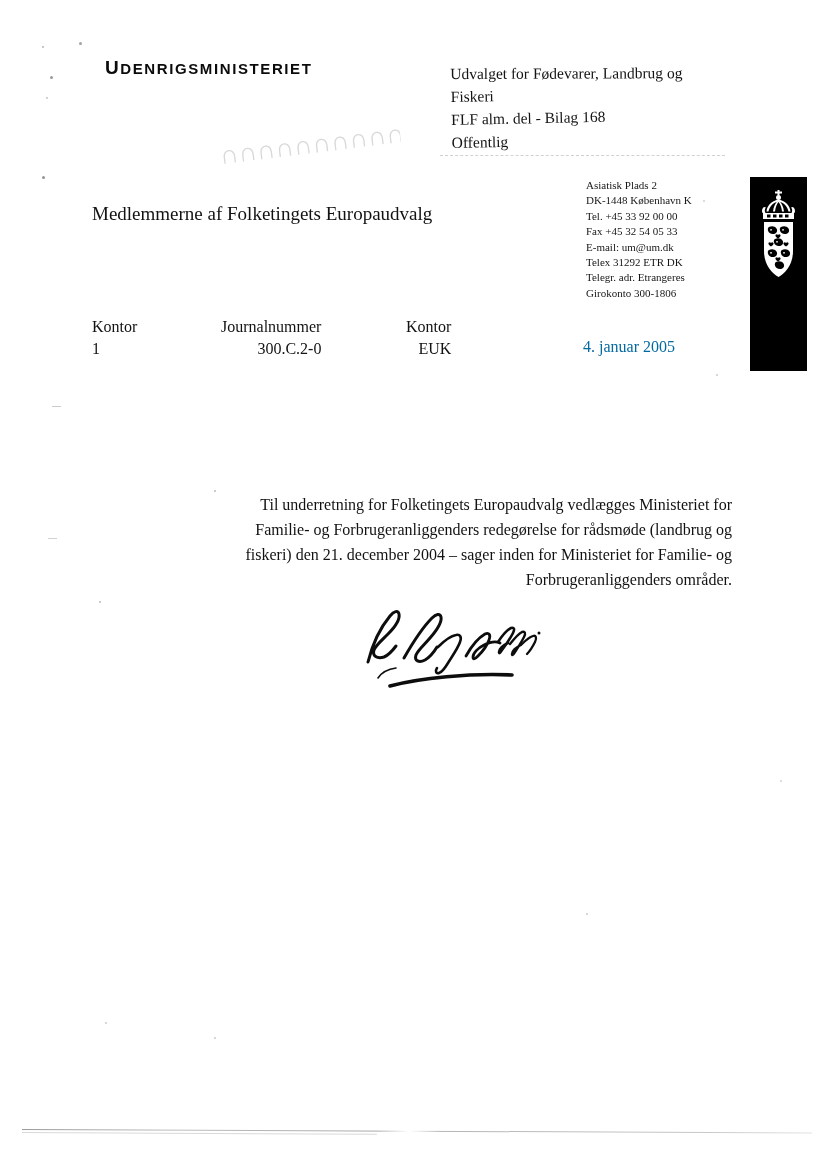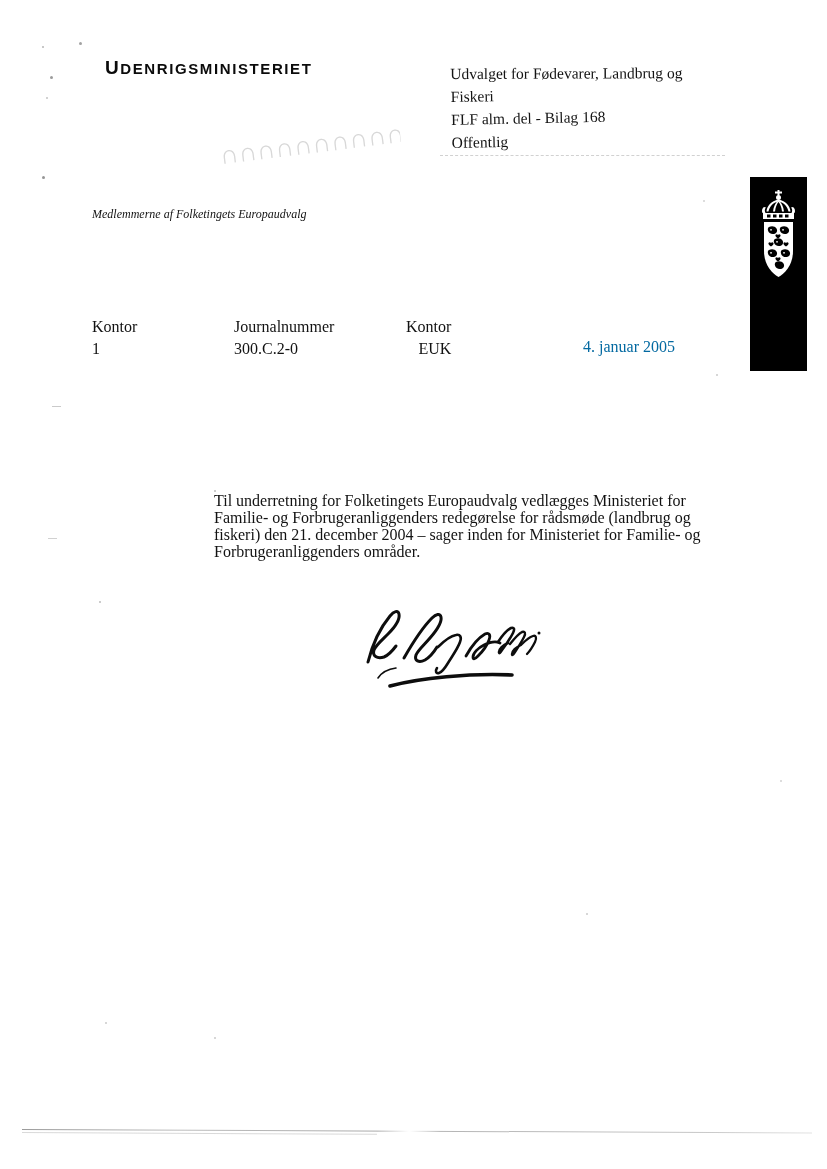--- a/index.html
+++ b/index.html
@@ -61,23 +61,22 @@
     letter-spacing:3px;
     color:#d8d8d8;
     white-space:nowrap;
     overflow:hidden;
     user-select:none;
   }
 
   
   .recipient{
     position:absolute;left:92px;top:203px;
-    font-size:12px;line-height:22px;
+    font-size:19px;line-height:22px;
     color:#121212;
-    font-style:italic;
   }
 
   
   .address{
     position:absolute;left:586px;top:178px;
     font-size:11px;
     line-height:15.4px;
     color:#161616;
     white-space:nowrap;
   }
@@ -87,31 +86,31 @@
     position:absolute;left:750px;top:177px;
     width:57px;height:194px;
     background:#000000;
   }
   .arms-svg{position:absolute;left:6px;top:10px;width:45px;height:100px;}
 
   
   .meta{position:absolute;left:0;top:316px;width:827px;height:46px;}
   .meta .col{position:absolute;font-size:16px;line-height:22px;color:#121212;}
   .meta .c1{left:92px;}
-  .meta .c2{left:234px;}
+  .meta .c2{left:221px;text-align:right;}
   .meta .c3{left:406px;text-align:right;}
   .meta .hd{display:block;}
   .meta .vl{display:block;}
   .meta .date{position:absolute;left:583px;top:22px;font-size:16px;color:#0369a1;}
 
   
   .body-par{
-    position:absolute;left:214px;top:492px;width:512px;
-    font-size:16px;line-height:17px;color:#121212;
-    text-align:left;
+    position:absolute;left:220px;top:492px;width:512px;
+    font-size:16px;line-height:25px;color:#121212;
+    text-align:right;
   }
 
   
   .sig{position:absolute;left:360px;top:600px;width:200px;height:95px;}
   .sig svg{width:100%;height:100%;}
 
   
   .scanline{
     position:absolute;left:22px;top:1129px;width:790px;height:1px;
     background:linear-gradient(90deg,#9a9a9a 0%,#bdbdbd 20%,#a8a8a8 45%,#ffffff 49%,#b5b5b5 53%,#c6c6c6 85%,#e2e2e2 100%);
@@ -141,20 +140,30 @@
     <div class="line l4">Offentlig</div>
   </div>
   <div class="stamp-rule"></div>
 
   <div class="smudge">∩∩∩∩∩∩∩∩∩∩</div>
 
   <div class="recipient">
     <div>Medlemmerne af Folketingets Europaudvalg</div>
   </div>
 
+  <div class="address">
+    <div>Asiatisk Plads 2</div>
+    <div>DK-1448 København K</div>
+    <div>Tel. +45 33 92 00 00</div>
+    <div>Fax  +45 32 54 05 33</div>
+    <div>E-mail: um@um.dk</div>
+    <div>Telex 31292 ETR DK</div>
+    <div>Telegr. adr. Etrangeres</div>
+    <div>Girokonto 300-1806</div>
+  </div>
 
   <div class="arms-box">
     <svg class="arms-svg" viewBox="0 0 90 200">
 
       <rect x="43" y="6" width="4" height="11" fill="#fff"></rect>
       <rect x="38" y="9" width="14" height="4" fill="#fff"></rect>
       <circle cx="45" cy="21" r="5" fill="#fff"></circle>
 
       <path d="M45 25 C30 28 22 38 21 49 L25 49 C27 39 34 31 45 29 C56 31 63 39 65 49 L69 49 C68 38 60 28 45 25 Z" fill="#fff"></path>
       <path d="M45 27 C39 31 35 39 34 49 L38 49 C39 40 42 33 45 30 C48 33 51 40 52 49 L56 49 C55 39 51 31 45 27 Z" fill="#fff"></path>

